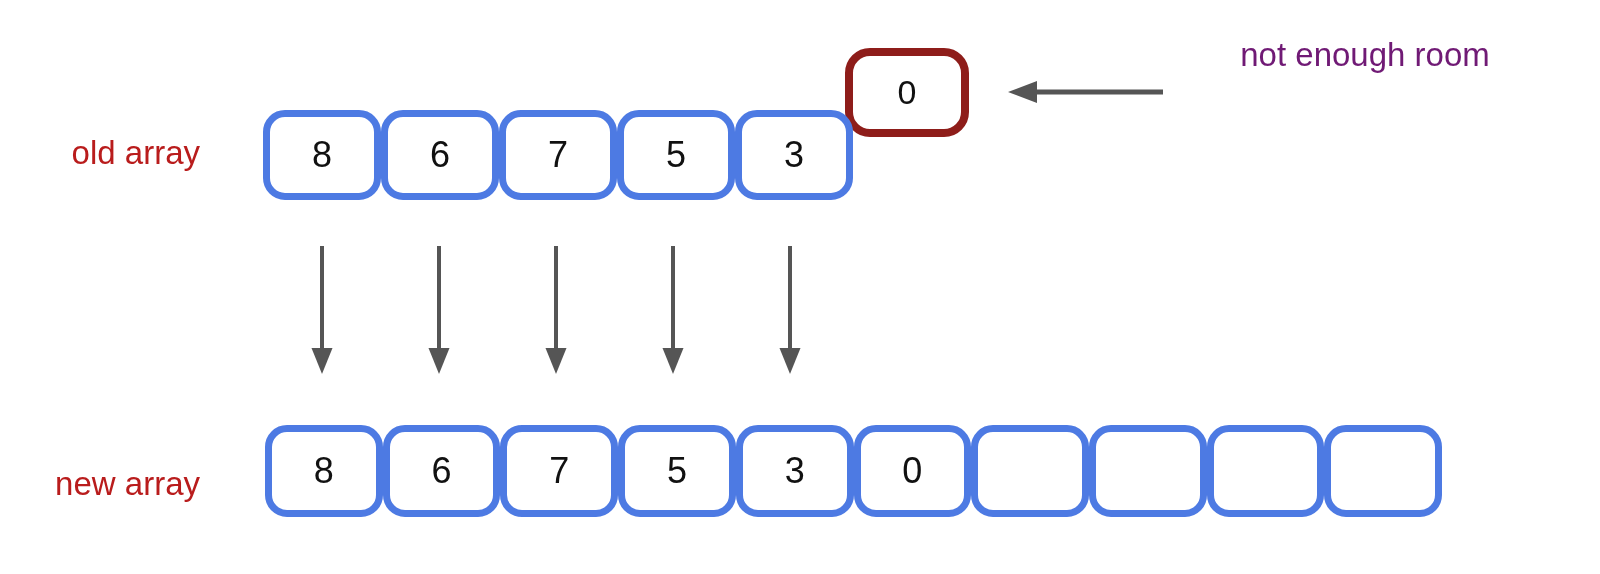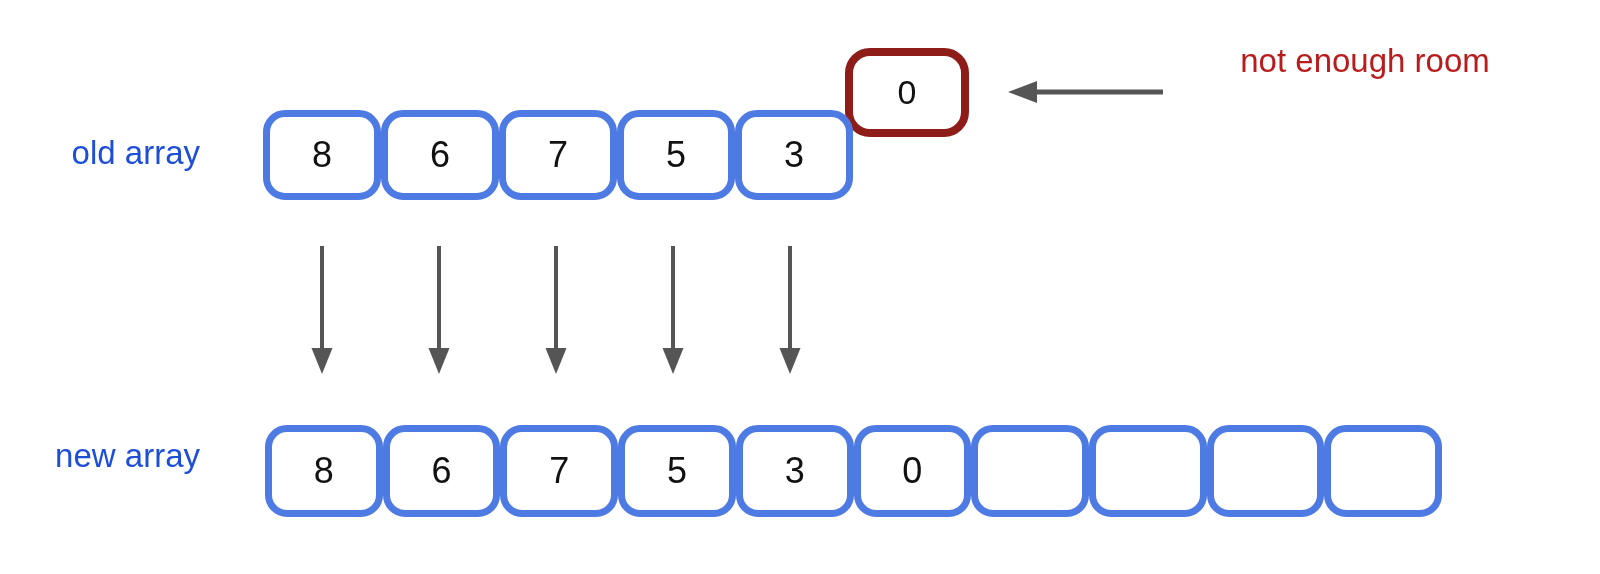--- a/index.html
+++ b/index.html
@@ -3,43 +3,43 @@
 <meta charset="utf-8">
 <style>
   html,body{margin:0;padding:0;background:#ffffff;}
   .canvas{
     position:relative;width:1600px;height:574px;background:#ffffff;
     font-family:"Liberation Sans",sans-serif;overflow:hidden;
   }
   .overlay{position:absolute;left:0;top:0;width:1600px;height:574px;pointer-events:none;}
   .label{
     position:absolute;left:20px;width:180px;text-align:right;
-    color:#1d4ed8;font-size:33px;line-height:40px;white-space:nowrap;
+    color:#b91c1c;font-size:33px;line-height:40px;white-space:nowrap;
   }
   .old-label{top:133px;}
-  .new-label{top:436px;}
+  .new-label{top:464px;}
   .row{position:absolute;display:flex;z-index:2;}
   .old-row{left:263px;top:110px;width:590px;height:90px;}
   .new-row{left:265px;top:425px;width:1177px;height:92px;}
   .cell{
     flex:1;box-sizing:border-box;background:#ffffff;
     border:7px solid #4d7ae3;border-radius:22px;
     display:flex;align-items:center;justify-content:center;
     font-size:36px;color:#111111;
   }
   .overflow{
     position:absolute;left:845px;top:48px;width:124px;height:89px;
     box-sizing:border-box;background:#ffffff;z-index:1;
     border:8px solid #8e1d1a;border-radius:25px;
     display:flex;align-items:center;justify-content:center;
     font-size:34px;color:#111111;
   }
   .annotation{
-    position:absolute;left:1190px;top:40px;width:350px;
-    text-align:center;color:#b91c1c;font-size:33px;line-height:41px;
+    position:absolute;left:1190px;top:34px;width:350px;
+    text-align:center;color:#701a75;font-size:33px;line-height:41px;
   }
 </style>
 </head>
 <body>
 
 <div class="canvas">
 
   <svg class="overlay" viewBox="0 0 1600 574">
     <g>
       <line x1="322" y1="246" x2="322" y2="350" stroke="#555555" stroke-width="4"></line>

